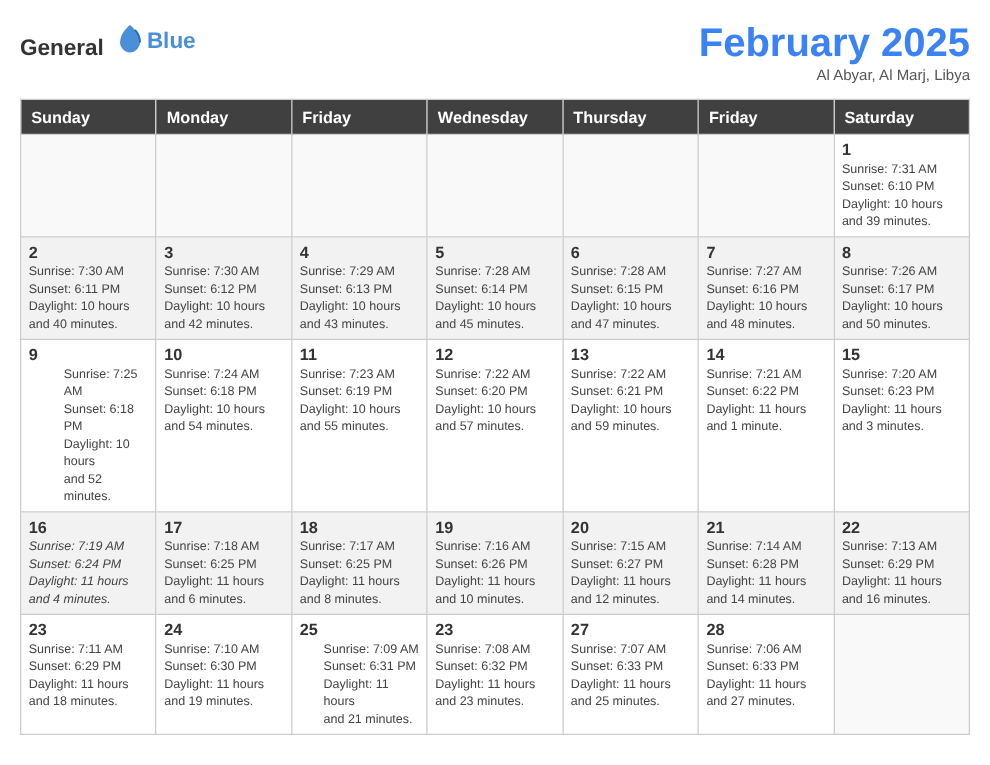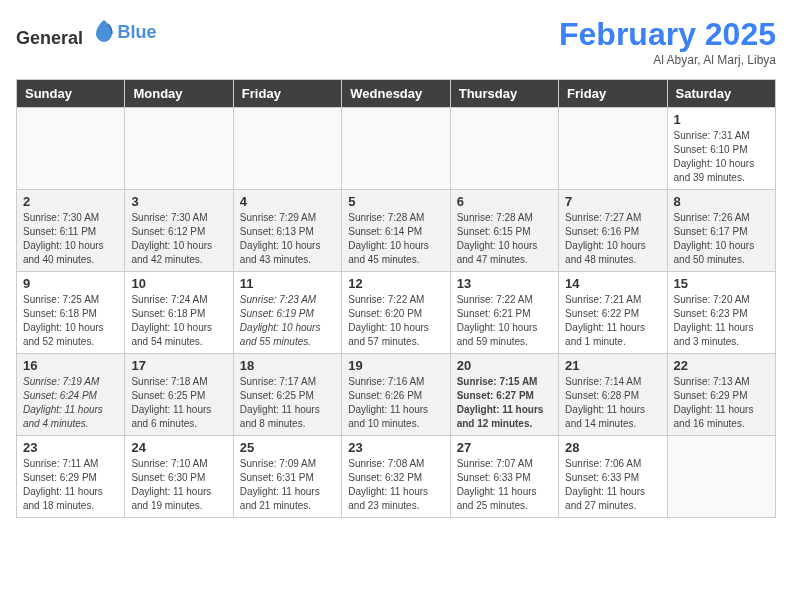--- a/index.html
+++ b/index.html
@@ -187,35 +187,35 @@
           <span class="day-number">8</span>
           <div class="day-detail" style="white-space: pre-line;">Sunrise: 7:26 AM
 Sunset: 6:17 PM
 Daylight: 10 hours
 and 50 minutes.</div>
         </td>
       </tr>
       <tr>
         <td>
           <span class="day-number">9</span>
-          <div class="day-detail" style="white-space: pre-line;">Sunrise: 7:25 AM
+          <div class="day-detail" style="white-space: pre-line; margin-left: 28px;">Sunrise: 7:25 AM
 Sunset: 6:18 PM
 Daylight: 10 hours
 and 52 minutes.</div>
         </td>
         <td>
           <span class="day-number">10</span>
           <div class="day-detail" style="white-space: pre-line;">Sunrise: 7:24 AM
 Sunset: 6:18 PM
 Daylight: 10 hours
 and 54 minutes.</div>
         </td>
         <td>
           <span class="day-number">11</span>
-          <div class="day-detail" style="white-space: pre-line; font-style: italic;">Sunrise: 7:23 AM
+          <div class="day-detail" style="white-space: pre-line;">Sunrise: 7:23 AM
 Sunset: 6:19 PM
 Daylight: 10 hours
 and 55 minutes.</div>
         </td>
         <td>
           <span class="day-number">12</span>
           <div class="day-detail" style="white-space: pre-line;">Sunrise: 7:22 AM
 Sunset: 6:20 PM
 Daylight: 10 hours
 and 57 minutes.</div>
@@ -266,21 +266,21 @@
         </td>
         <td>
           <span class="day-number">19</span>
           <div class="day-detail" style="white-space: pre-line;">Sunrise: 7:16 AM
 Sunset: 6:26 PM
 Daylight: 11 hours
 and 10 minutes.</div>
         </td>
         <td>
           <span class="day-number">20</span>
-          <div class="day-detail" style="white-space: pre-line; font-weight: bold;">Sunrise: 7:15 AM
+          <div class="day-detail" style="white-space: pre-line;">Sunrise: 7:15 AM
 Sunset: 6:27 PM
 Daylight: 11 hours
 and 12 minutes.</div>
         </td>
         <td>
           <span class="day-number">21</span>
           <div class="day-detail" style="white-space: pre-line;">Sunrise: 7:14 AM
 Sunset: 6:28 PM
 Daylight: 11 hours
 and 14 minutes.</div>
@@ -303,21 +303,21 @@
         </td>
         <td>
           <span class="day-number">24</span>
           <div class="day-detail" style="white-space: pre-line;">Sunrise: 7:10 AM
 Sunset: 6:30 PM
 Daylight: 11 hours
 and 19 minutes.</div>
         </td>
         <td>
           <span class="day-number">25</span>
-          <div class="day-detail" style="white-space: pre-line;">Sunrise: 7:09 AM
+          <div class="day-detail" style="white-space: pre-line; margin-left: 19px;">Sunrise: 7:09 AM
 Sunset: 6:31 PM
 Daylight: 11 hours
 and 21 minutes.</div>
         </td>
         <td>
           <span class="day-number">23</span>
           <div class="day-detail" style="white-space: pre-line;">Sunrise: 7:08 AM
 Sunset: 6:32 PM
 Daylight: 11 hours
 and 23 minutes.</div>

